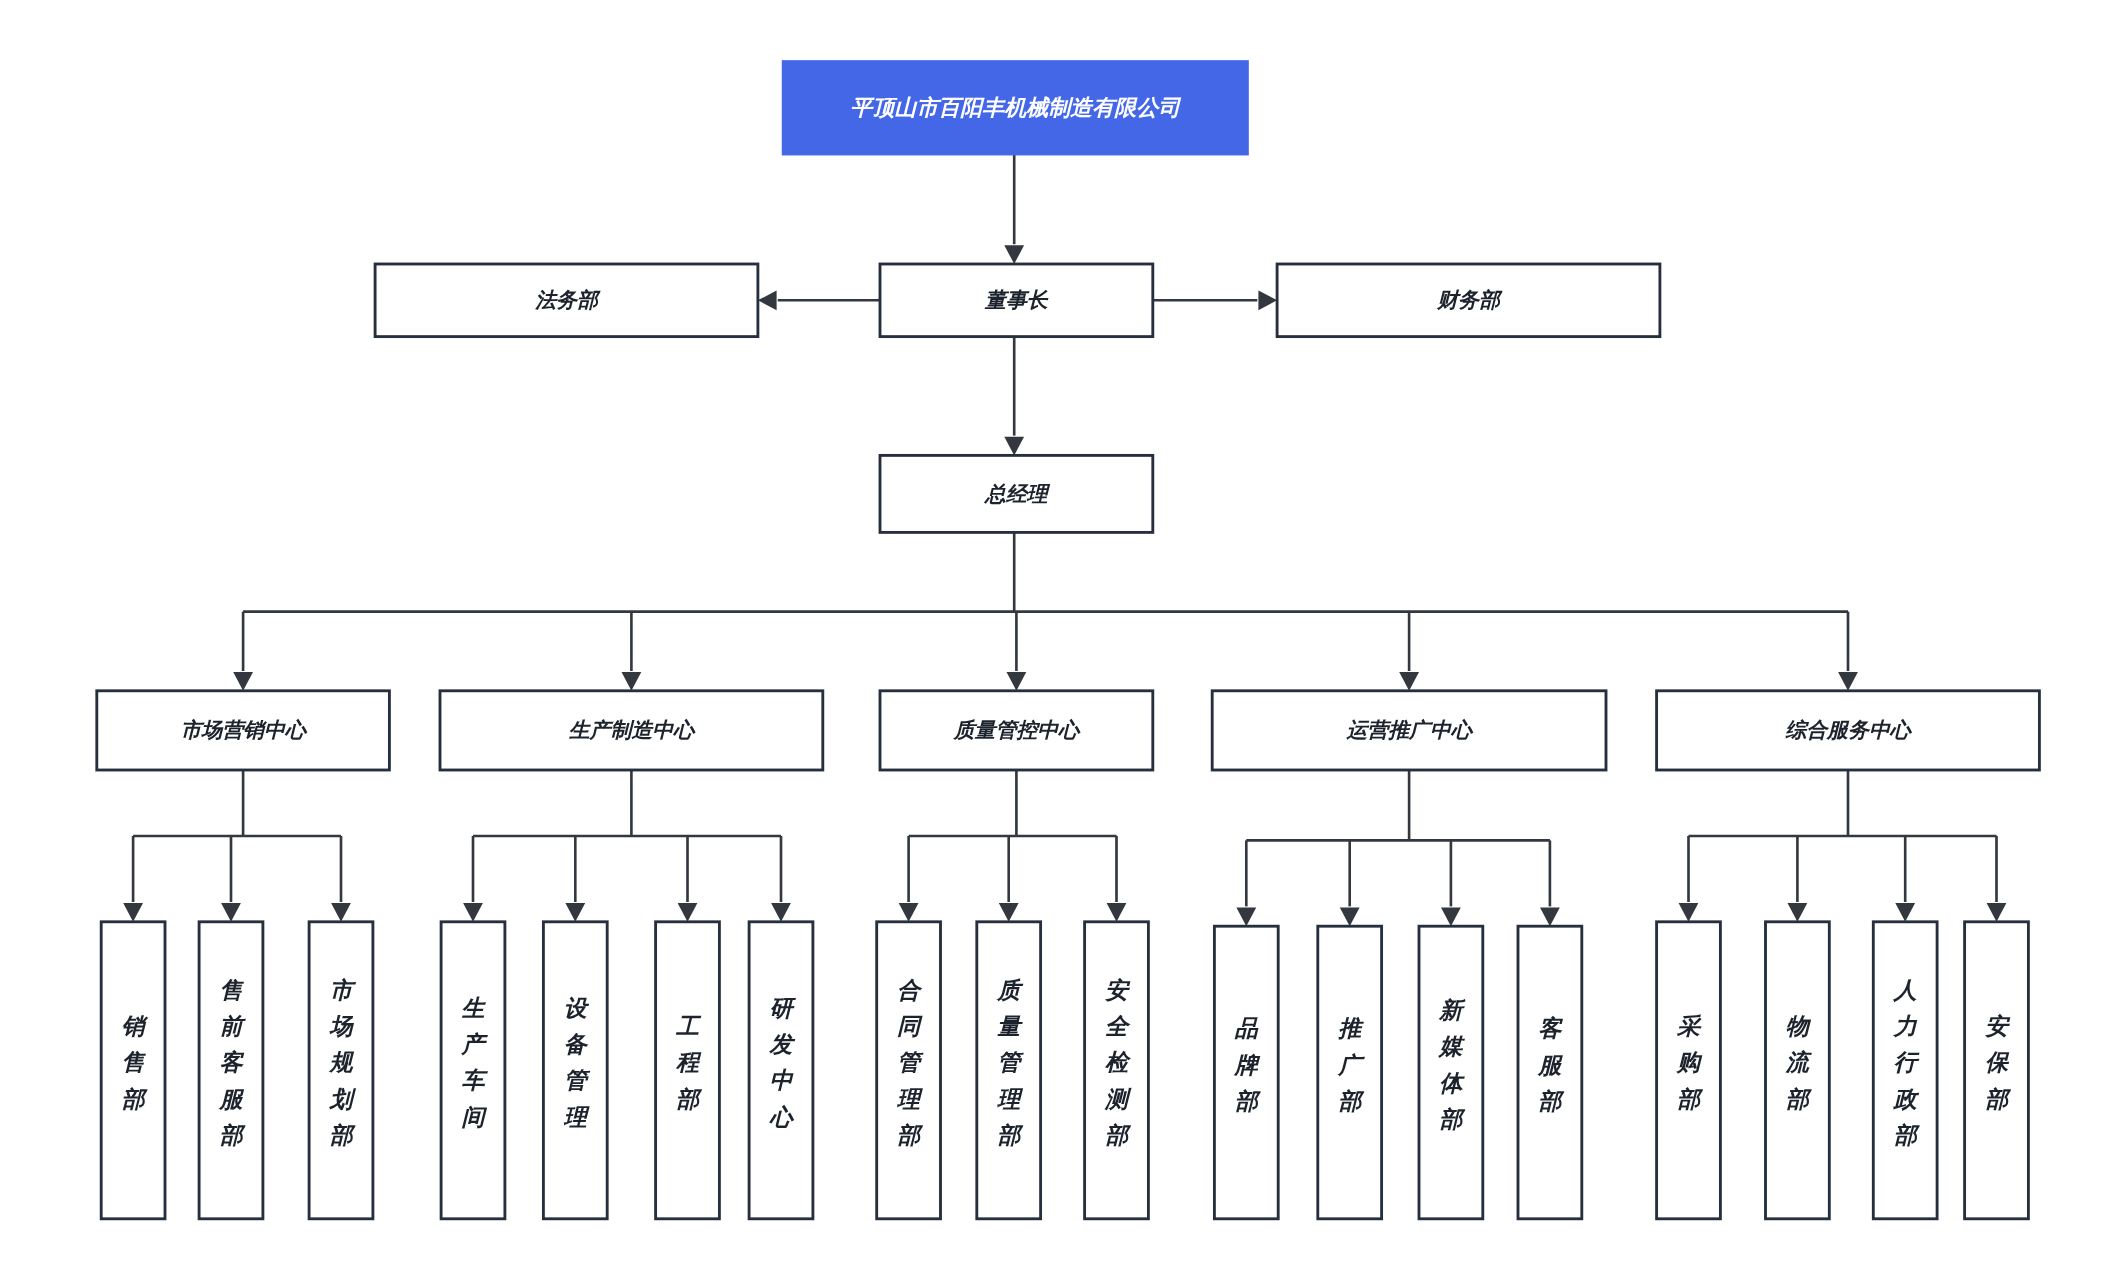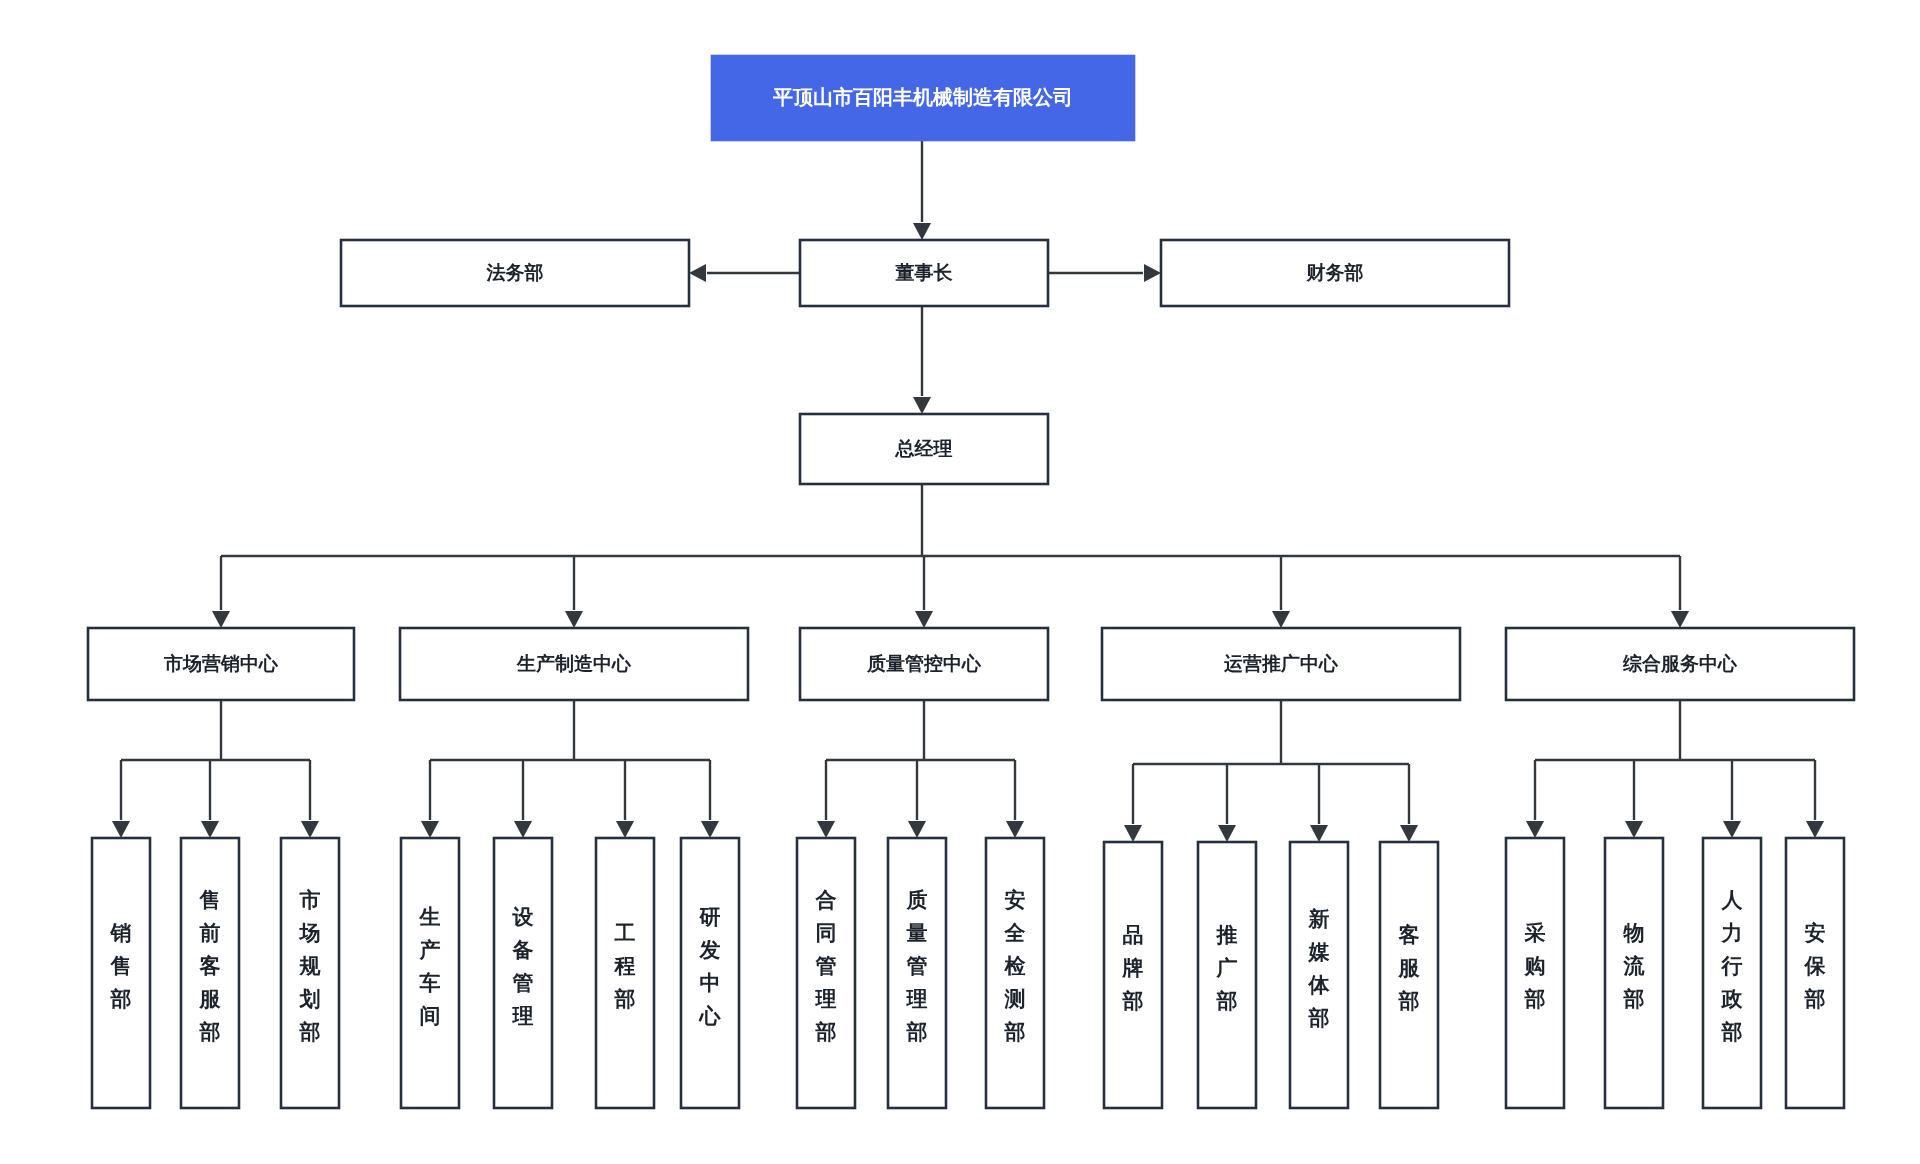--- a/index.html
+++ b/index.html
@@ -12,20 +12,21 @@
     width: 1920px;
     height: 1164px;
     font-family: "Liberation Sans", "DejaVu Sans", sans-serif;
     overflow: hidden;
   }
   #chart-root {
     position: relative;
     width: 1768px;
     height: 1164px;
     background: #ffffff;
+    font-style: italic;
   }
   svg#org-svg {
     position: absolute;
     top: 0;
     left: 0;
     width: 1920px;
     height: 1164px;
     display: block;
   }
   .node-box {

